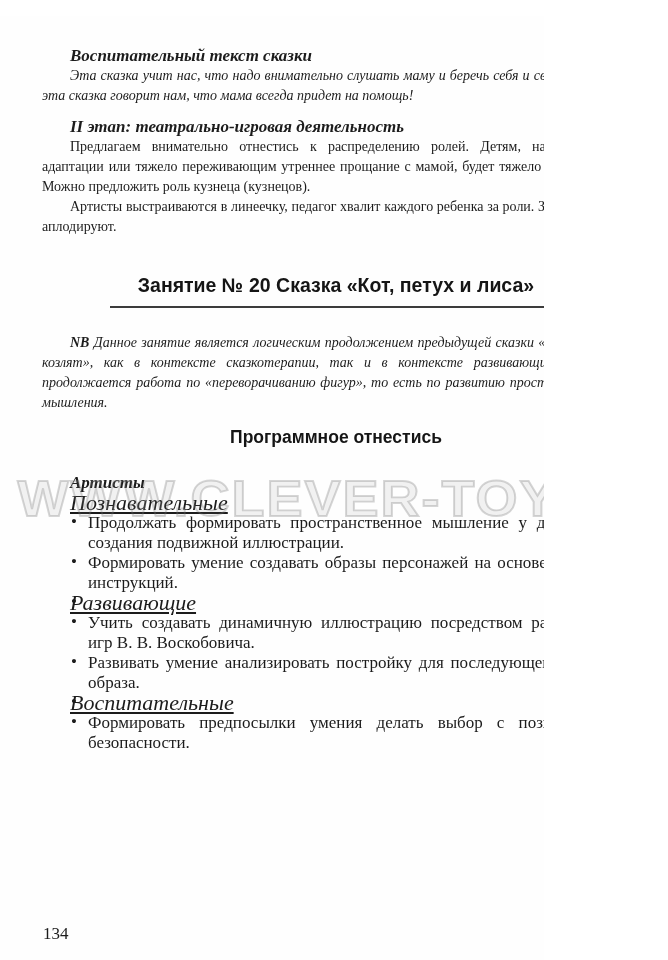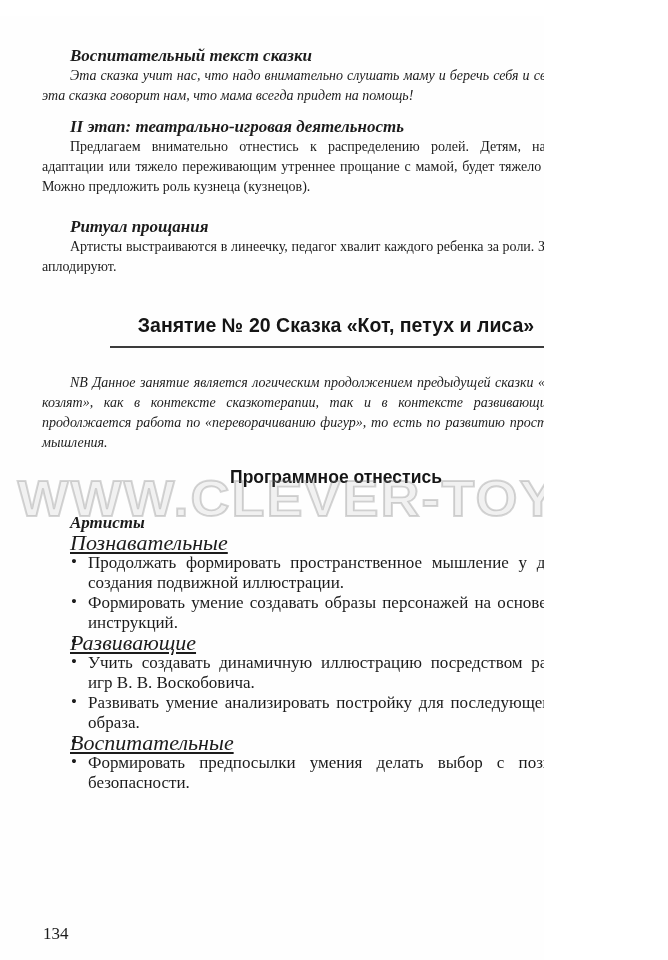--- a/index.html
+++ b/index.html
@@ -55,21 +55,21 @@
   }
 
   .title-rule {
     width: 452px;
     margin: 9px auto 0 auto;
     border: 0;
     border-top: 2px solid #3c3c3c;
   }
 
   .nb-para { margin-top: 25px; font-style: italic; }
-  .nb-label { font-weight: normal; }
+  .nb-label { font-weight: bold; }
 
   .program-heading {
     margin: 13px 0 0 0;
     font-family: "Liberation Sans", sans-serif;
     font-weight: bold;
     font-size: 17.5px;
     line-height: 22px;
     text-align: center;
     color: #151515;
   }
@@ -135,21 +135,20 @@
 
 <div class="page">
   <div class="content">
 
     <h3 class="sub-head">Воспитательный текст сказки</h3>
     <p class="para italic">Эта сказка учит нас, что надо внимательно слушать маму и беречь себя и свой дом. А еще эта сказка говорит нам, что мама всегда придет на помощь!</p>
 
     <h3 class="sub-head gap-s">II этап: театрально-игровая деятельность</h3>
     <p class="para">Предлагаем внимательно отнестись к распределению ролей. Детям, находящимся в адаптации или тяжело переживающим утреннее прощание с мамой, будет тяжело играть козлят. Можно предложить роль кузнеца (кузнецов).</p>
 
-    <h3 class="sub-head gap-m">Ритуал прощания</h3>
     <p class="para">Артисты выстраиваются в линеечку, педагог хвалит каждого ребенка за роли. Затем артистам аплодируют.</p>
 
     <h2 class="lesson-title">Занятие № 20 Сказка «Кот, петух и лиса»</h2>
     <hr class="title-rule">
 
     <p class="para nb-para"><span class="nb-label">NB</span> <span>Данное занятие является логическим продолжением предыдущей сказки «Волк и семеро козлят», как в контексте сказкотерапии, так и в контексте развивающих игр. Здесь продолжается работа по «переворачиванию фигур», то есть по развитию пространственного мышления.</span></p>
 
     <h3 class="program-heading">Программное отнестись</h3>
 
     <h3 class="sub-head tasks-heading">Артисты</h3>

